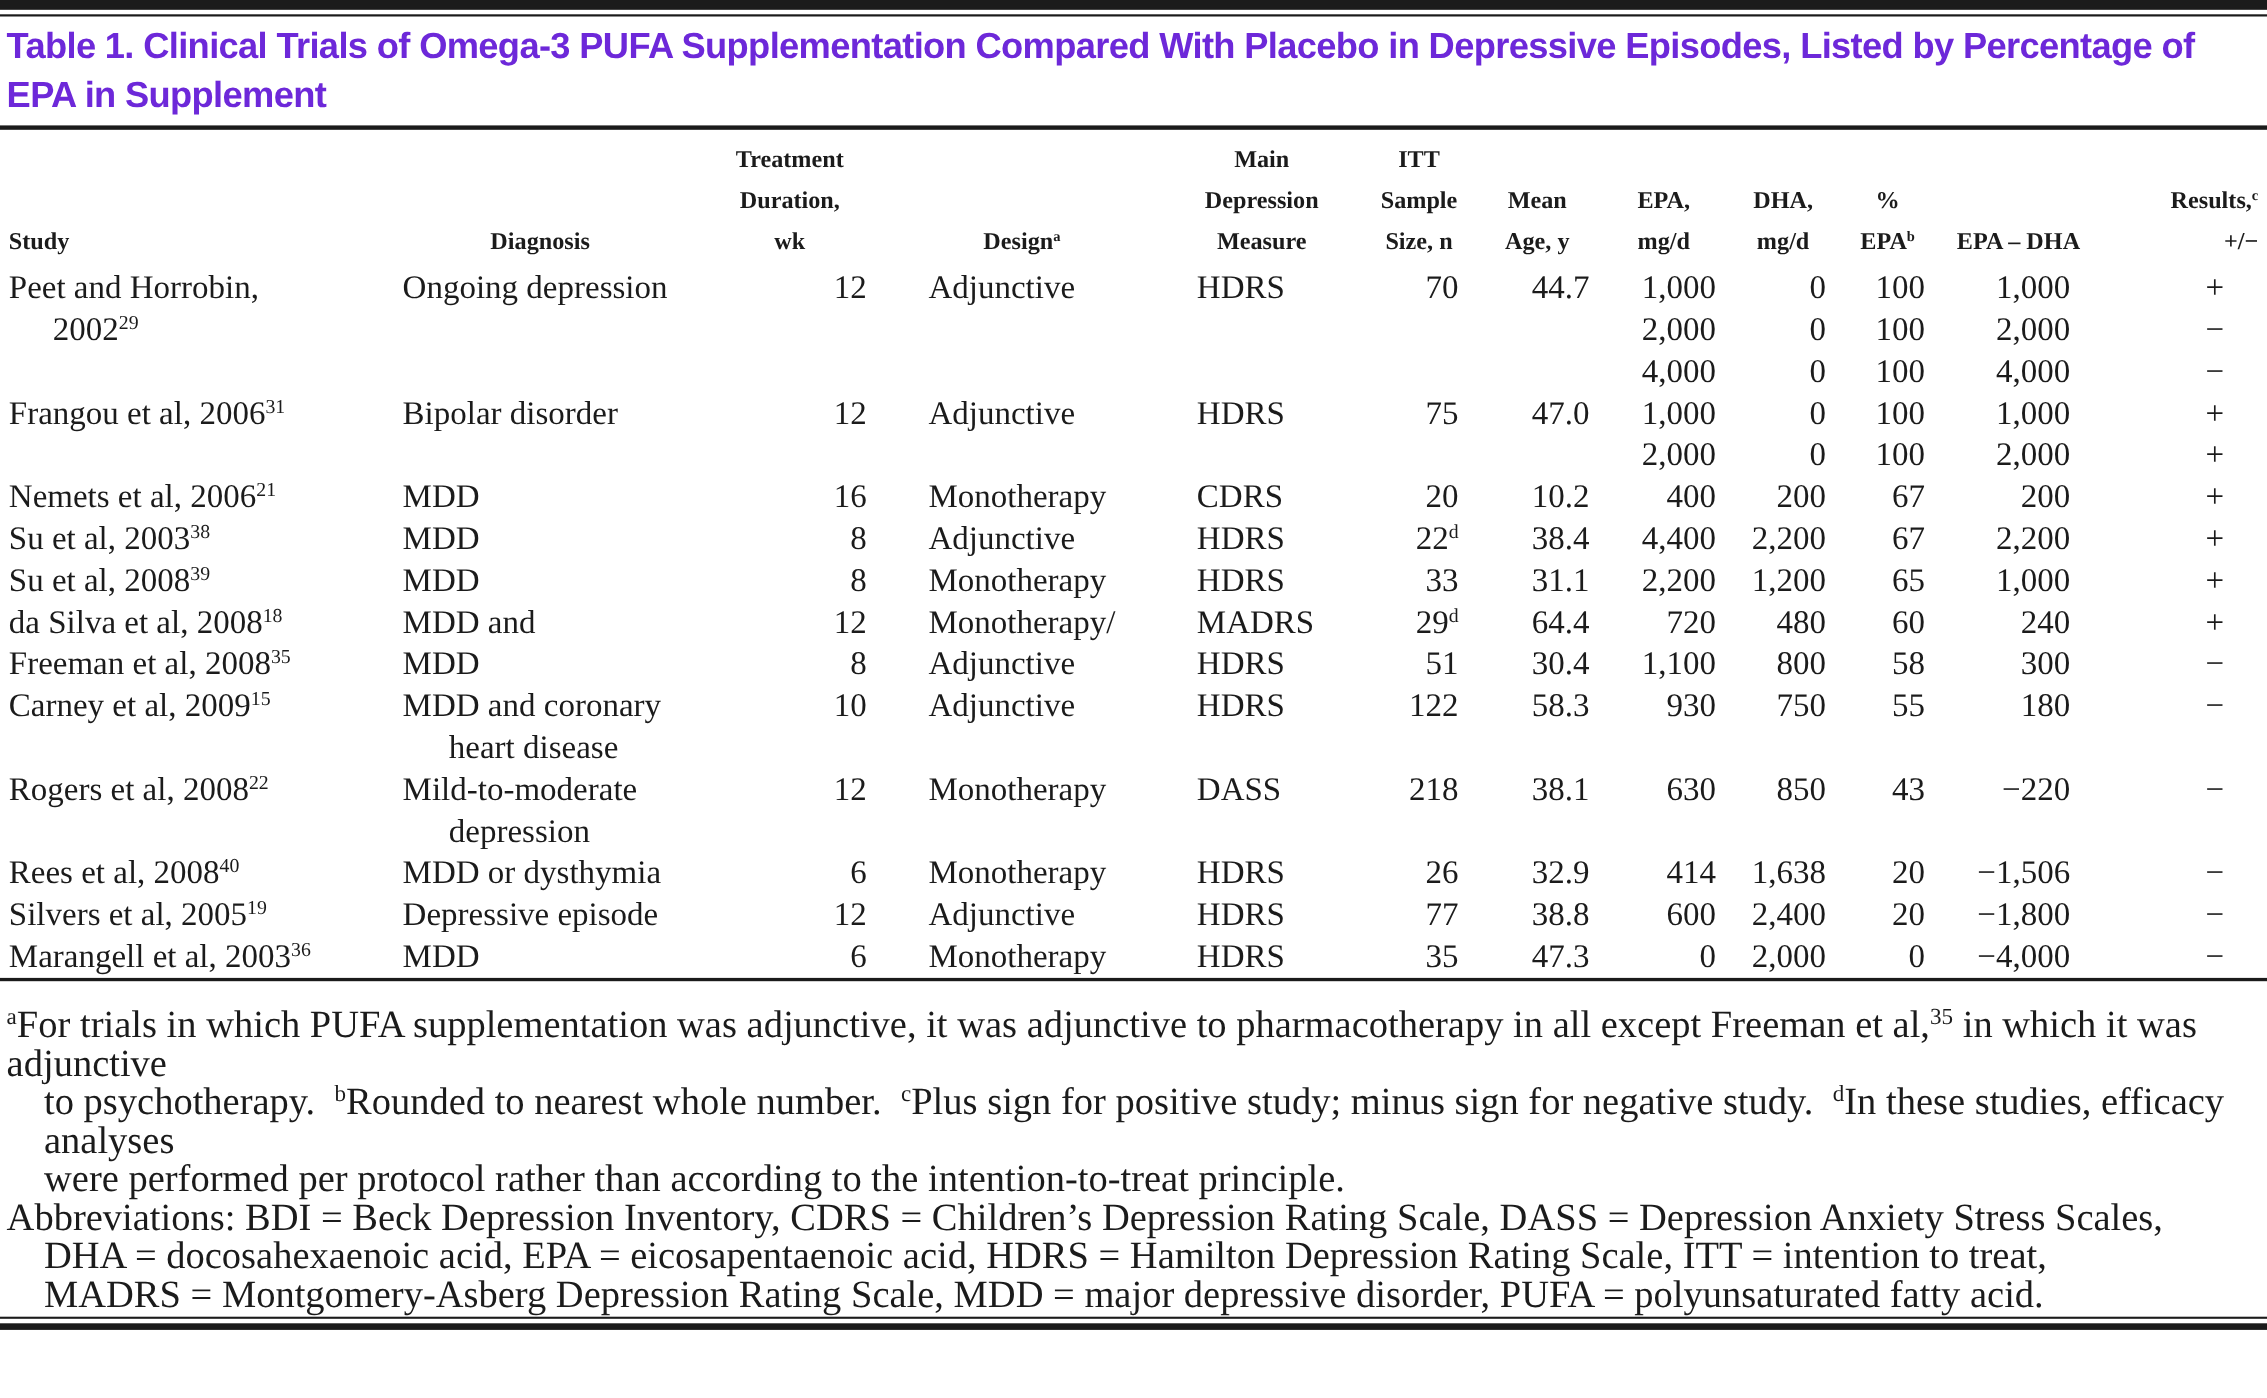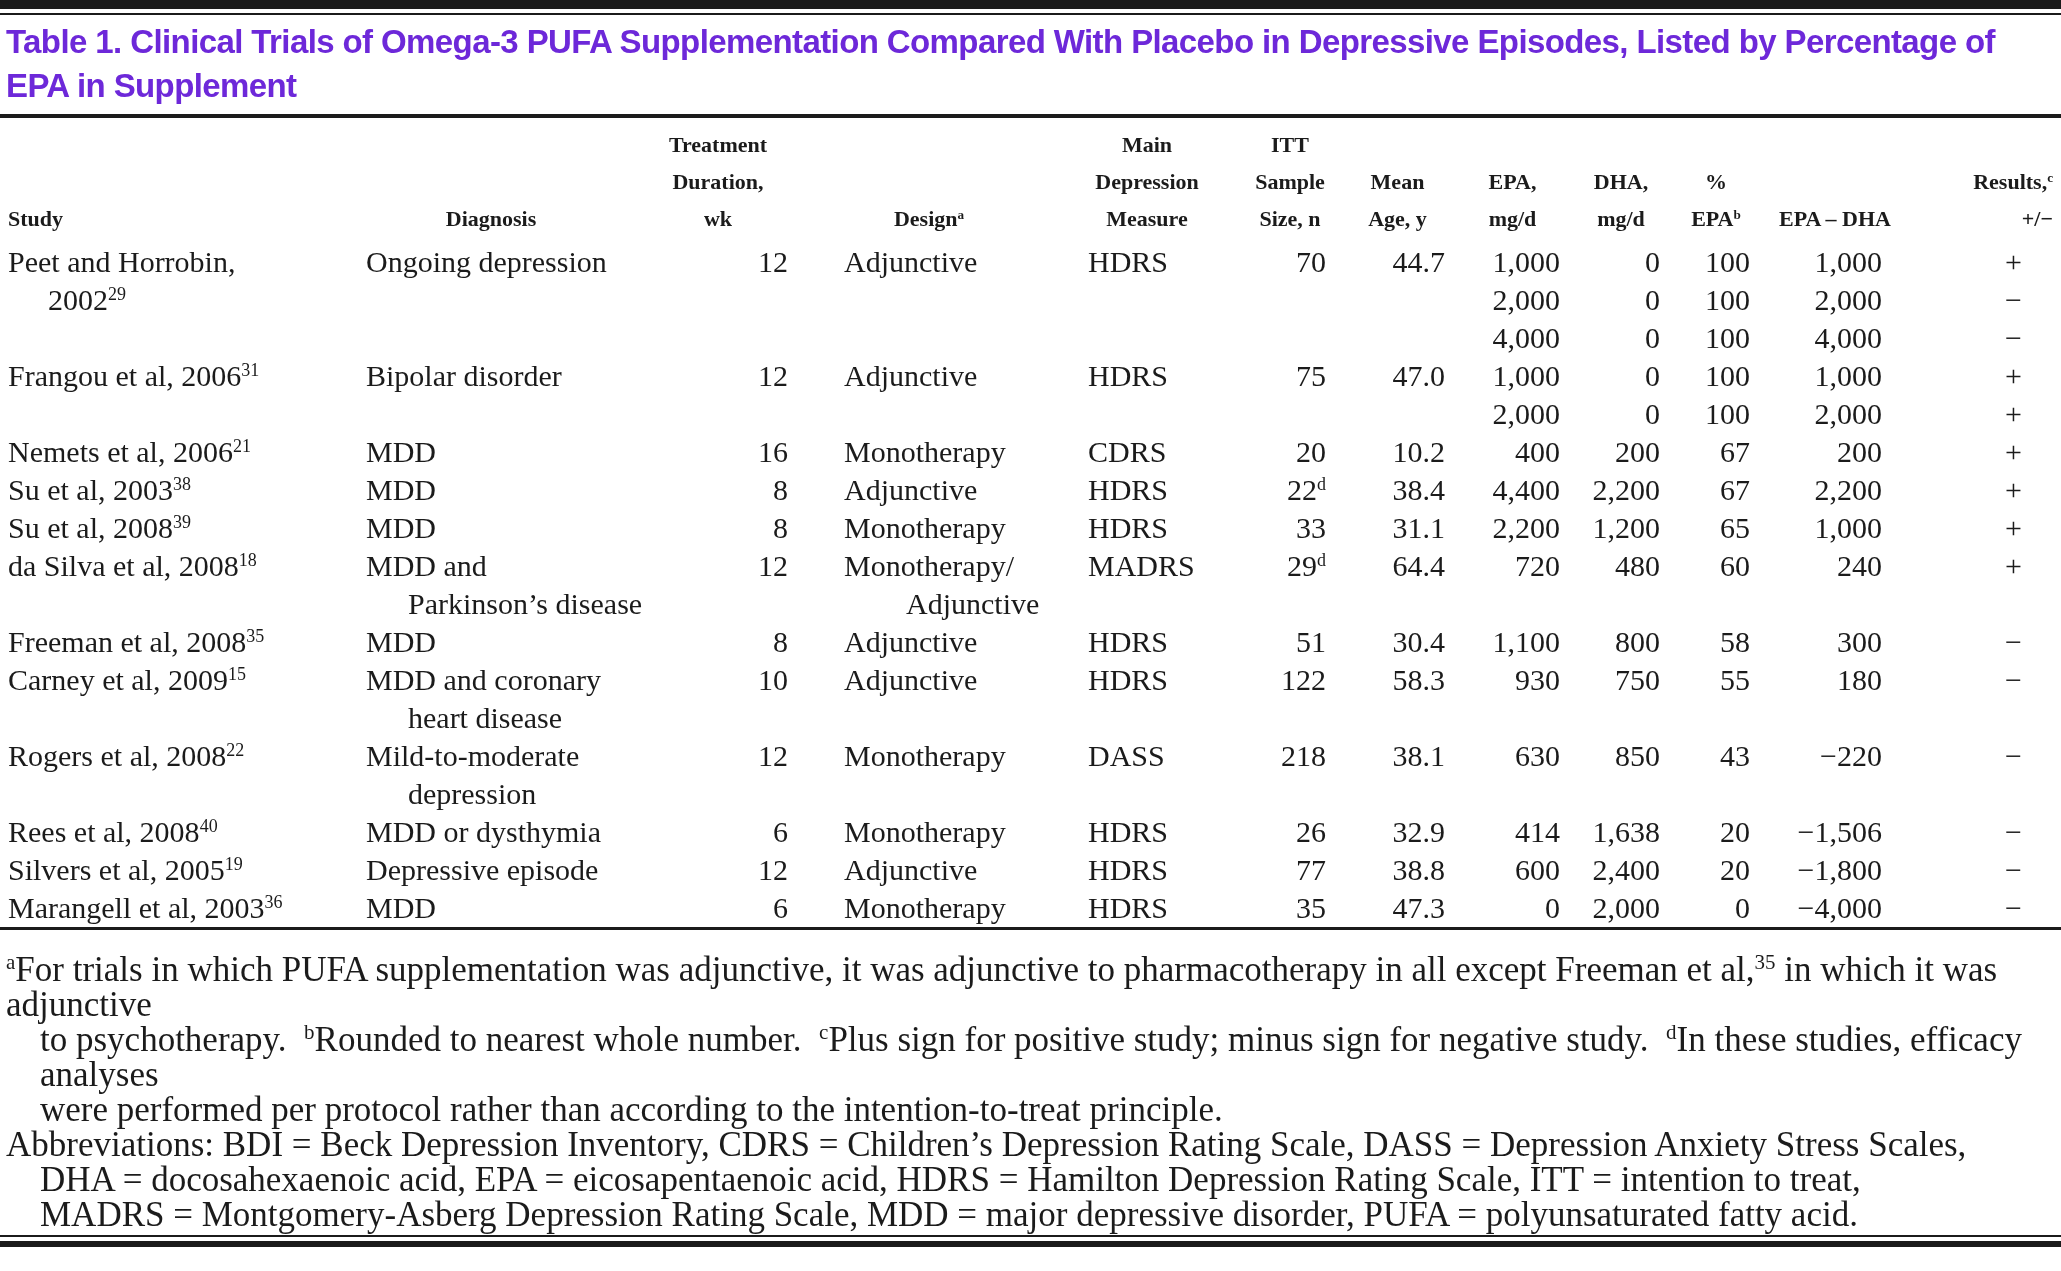--- a/index.html
+++ b/index.html
@@ -245,34 +245,20 @@
           <td>MADRS</td>
           <td>29<sup>d</sup></td>
           <td>64.4</td>
           <td>720</td>
           <td>480</td>
           <td>60</td>
           <td>240</td>
           <td>+</td>
         </tr>
         <tr>
-          <td></td>
-          <td class="indent">Parkinson’s disease</td>
-          <td></td>
-          <td class="indent">Adjunctive</td>
-          <td></td>
-          <td></td>
-          <td></td>
-          <td></td>
-          <td></td>
-          <td></td>
-          <td></td>
-          <td></td>
-        </tr>
-        <tr>
           <td>Freeman et al, 2008<sup>35</sup></td>
           <td>MDD</td>
           <td>8</td>
           <td>Adjunctive</td>
           <td>HDRS</td>
           <td>51</td>
           <td>30.4</td>
           <td>1,100</td>
           <td>800</td>
           <td>58</td>

